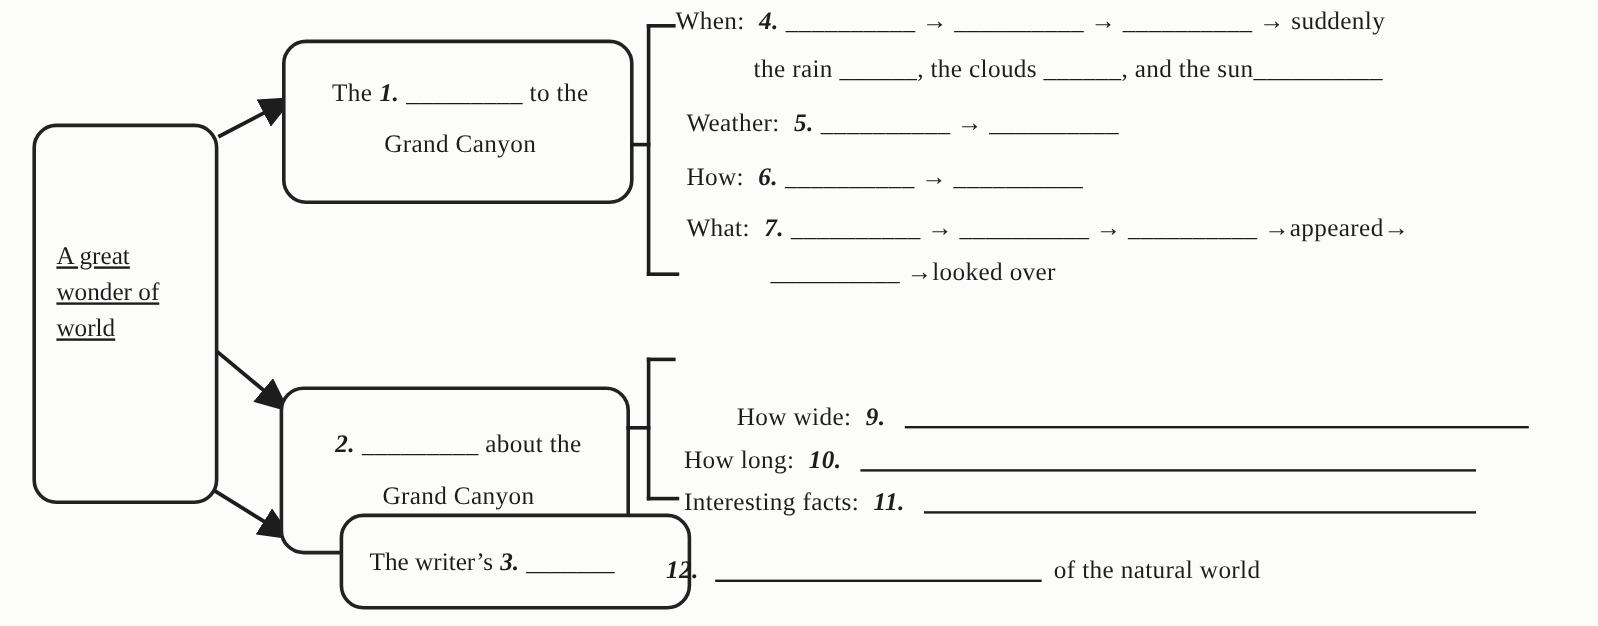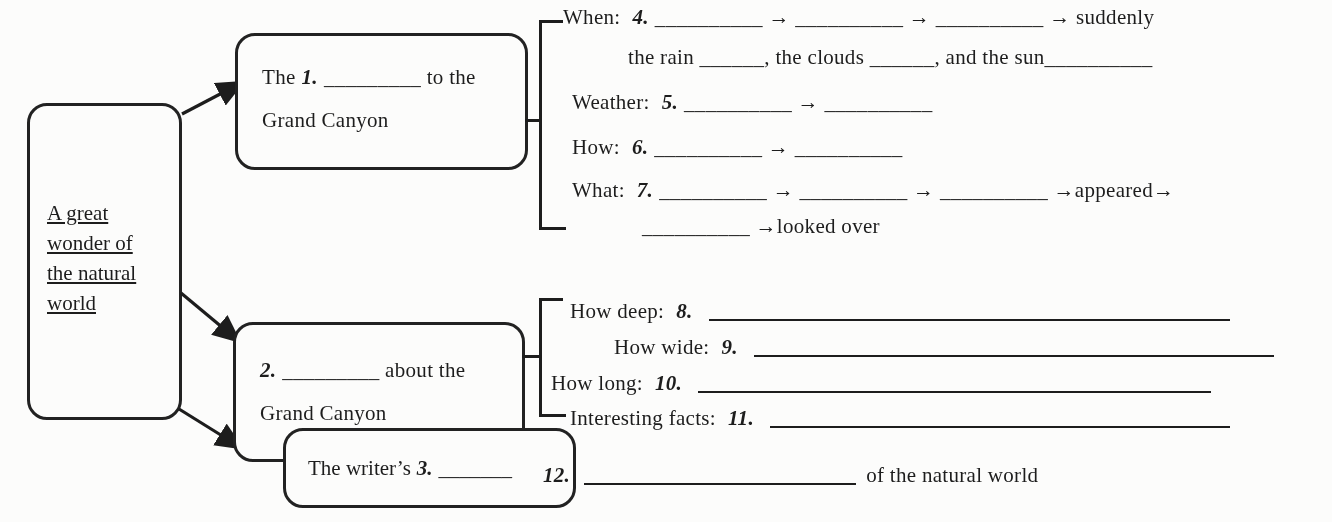--- a/index.html
+++ b/index.html
@@ -14,21 +14,21 @@
   .box{
     position:absolute;
     border:3px solid #222222;
     border-radius:20px;
     background:#fcfcfb;
     box-sizing:border-box;
     font-size:21px;
   }
   .rootbox{line-height:30px;}
   .rootbox .rline{white-space:nowrap;}
-  .branch{line-height:43px;letter-spacing:0.3px;}
+  .branch{line-height:43px;letter-spacing:0.3px;text-align:center;}
   .num{font-style:italic;font-weight:bold;margin:0 6px;}
   .num:empty{display:none;margin:0;}
   .label{margin-right:6px;}
   .label:empty{display:none;margin:0;}
   .fline{
     position:absolute;
     font-size:21px;
     white-space:nowrap;
     letter-spacing:0.3px;
   }
@@ -61,21 +61,20 @@
   }
 </style>
 </head>
 <body>
 
 <div id="canvas">
 
   <div class="box rootbox" style="left:27px;top:103px;width:155px;height:317px;padding:92px 8px 0 17px;text-decoration:underline;">
     <div class="rline">A great</div>
     <div class="rline">wonder of</div>
-    <div class="rline">the natural</div>
     <div class="rline">world</div>
   </div>
 
   <svg style="position:absolute;left:168px;top:60px;" width="75" height="400" viewBox="0 0 75 400">
     <defs>
       <marker id="ah" markerWidth="9" markerHeight="8" refX="1.5" refY="4" orient="auto">
         <path d="M0,0 L9,4 L0,8 Z" fill="#1d1d1d"></path>
       </marker>
     </defs>
     <line x1="14" y1="54" x2="56" y2="32" stroke="#1d1d1d" stroke-width="3.2" marker-end="url(#ah)"></line>
@@ -117,40 +116,35 @@
   </div>
   <div class="fline" style="left:642px;top:214px;">
     <span>__________ →looked over</span>
   </div>
 
   <div class="connector" style="left:522px;top:355px;width:20px;height:3px;"></div>
   <div class="bracket-part" style="left:539px;top:298px;width:3px;height:119px;"></div>
   <div class="bracket-part" style="left:539px;top:298px;width:24px;height:3px;"></div>
   <div class="bracket-part" style="left:539px;top:414px;width:27px;height:3px;"></div>
 
-  <div class="frow" style="left:570px;top:299px;width:660px;">
-    <span class="label">How deep:</span>
-      <span class="num">8.</span>
-      <span class="blankfill"></span>
-  </div>
   <div class="frow" style="left:570px;top:335px;width:660px;margin-left:44px;">
     <span class="label">How wide:</span>
       <span class="num">9.</span>
       <span class="blankfill"></span>
   </div>
-  <div class="frow" style="left:551px;top:371px;width:660px;">
+  <div class="frow" style="left:570px;top:371px;width:660px;">
     <span class="label">How long:</span>
       <span class="num">10.</span>
       <span class="blankfill"></span>
   </div>
   <div class="frow" style="left:570px;top:406px;width:660px;">
     <span class="label">Interesting facts:</span>
       <span class="num">11.</span>
       <span class="blankfill"></span>
   </div>
 
   <div class="frow" style="left:543px;top:463px;">
-    <span class="num" style="margin-left:0;text-align:right;">12.</span>
+    <span class="num" style="margin-left:12px;text-align:right;">12.</span>
       <span class="blank12"></span>
       <span class="post12">of the natural world</span>
   </div>
 
 </div>
 
 </body></html>

